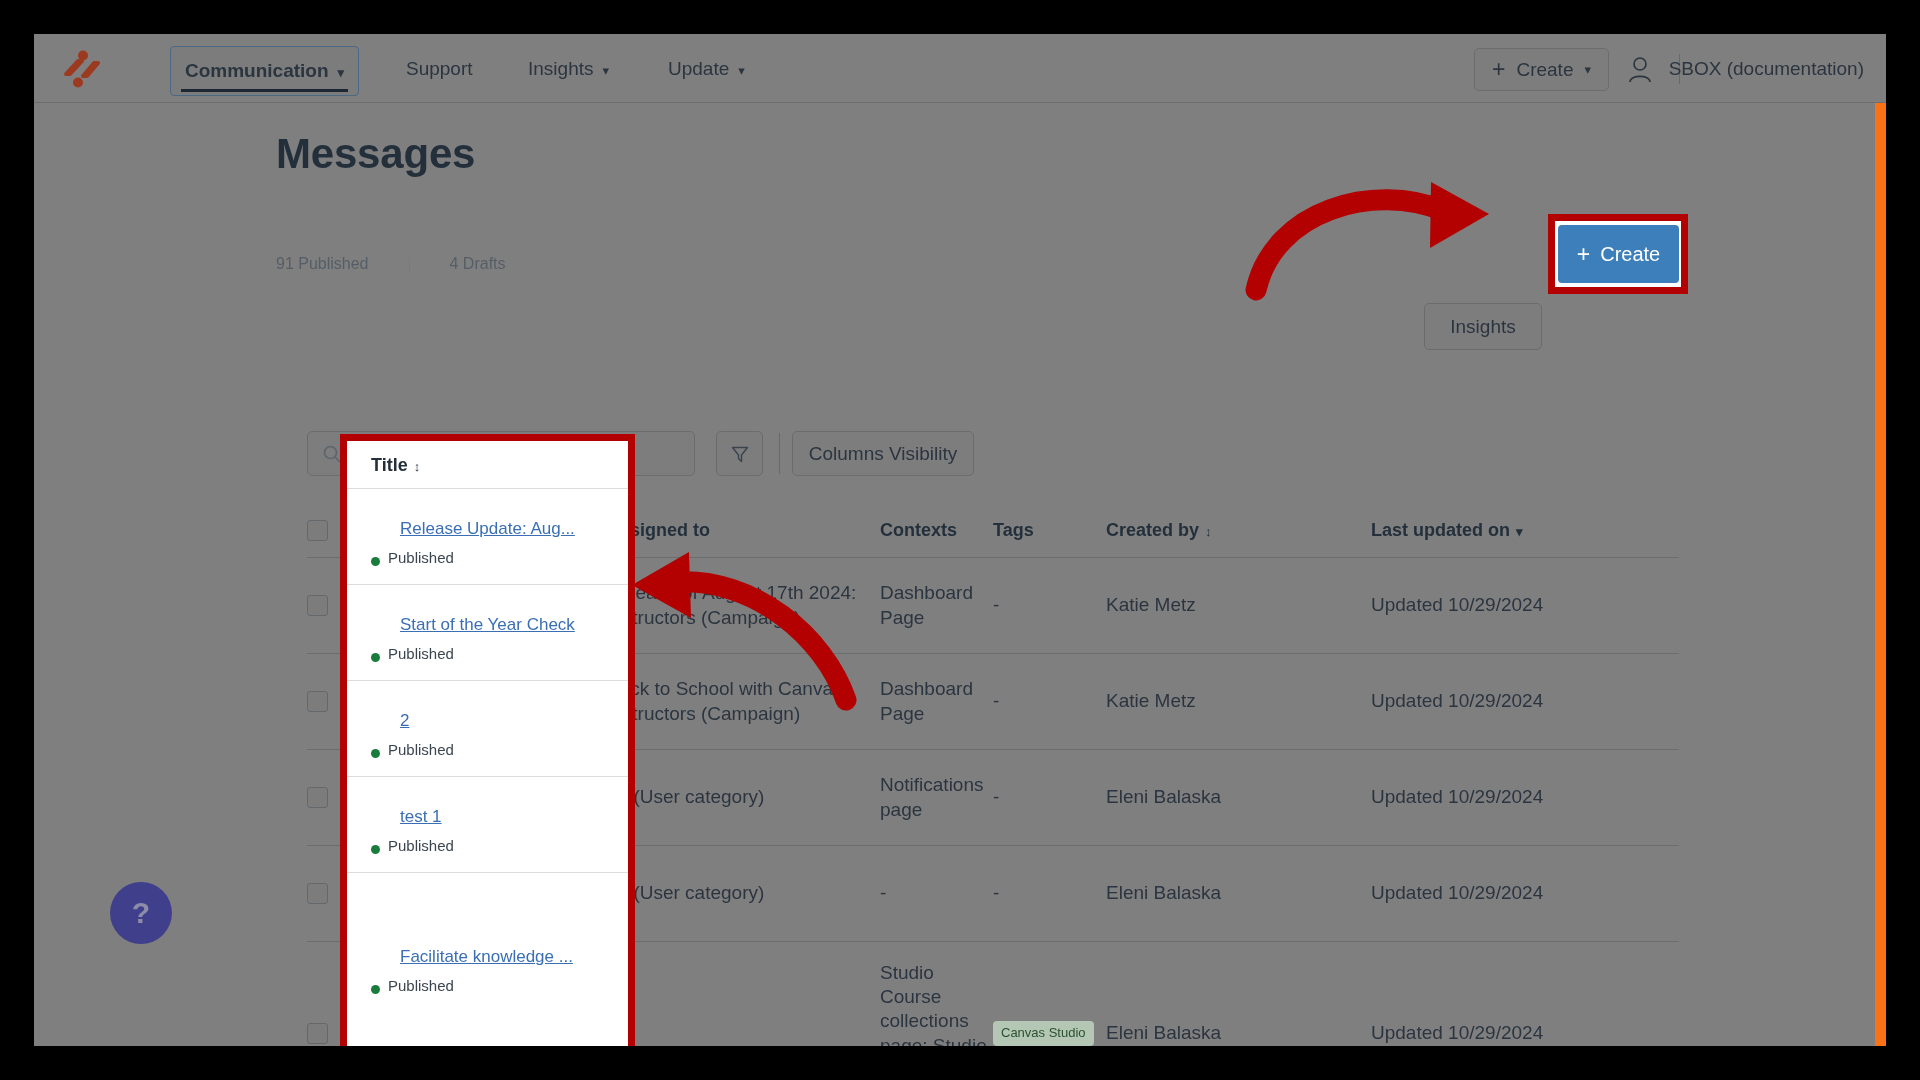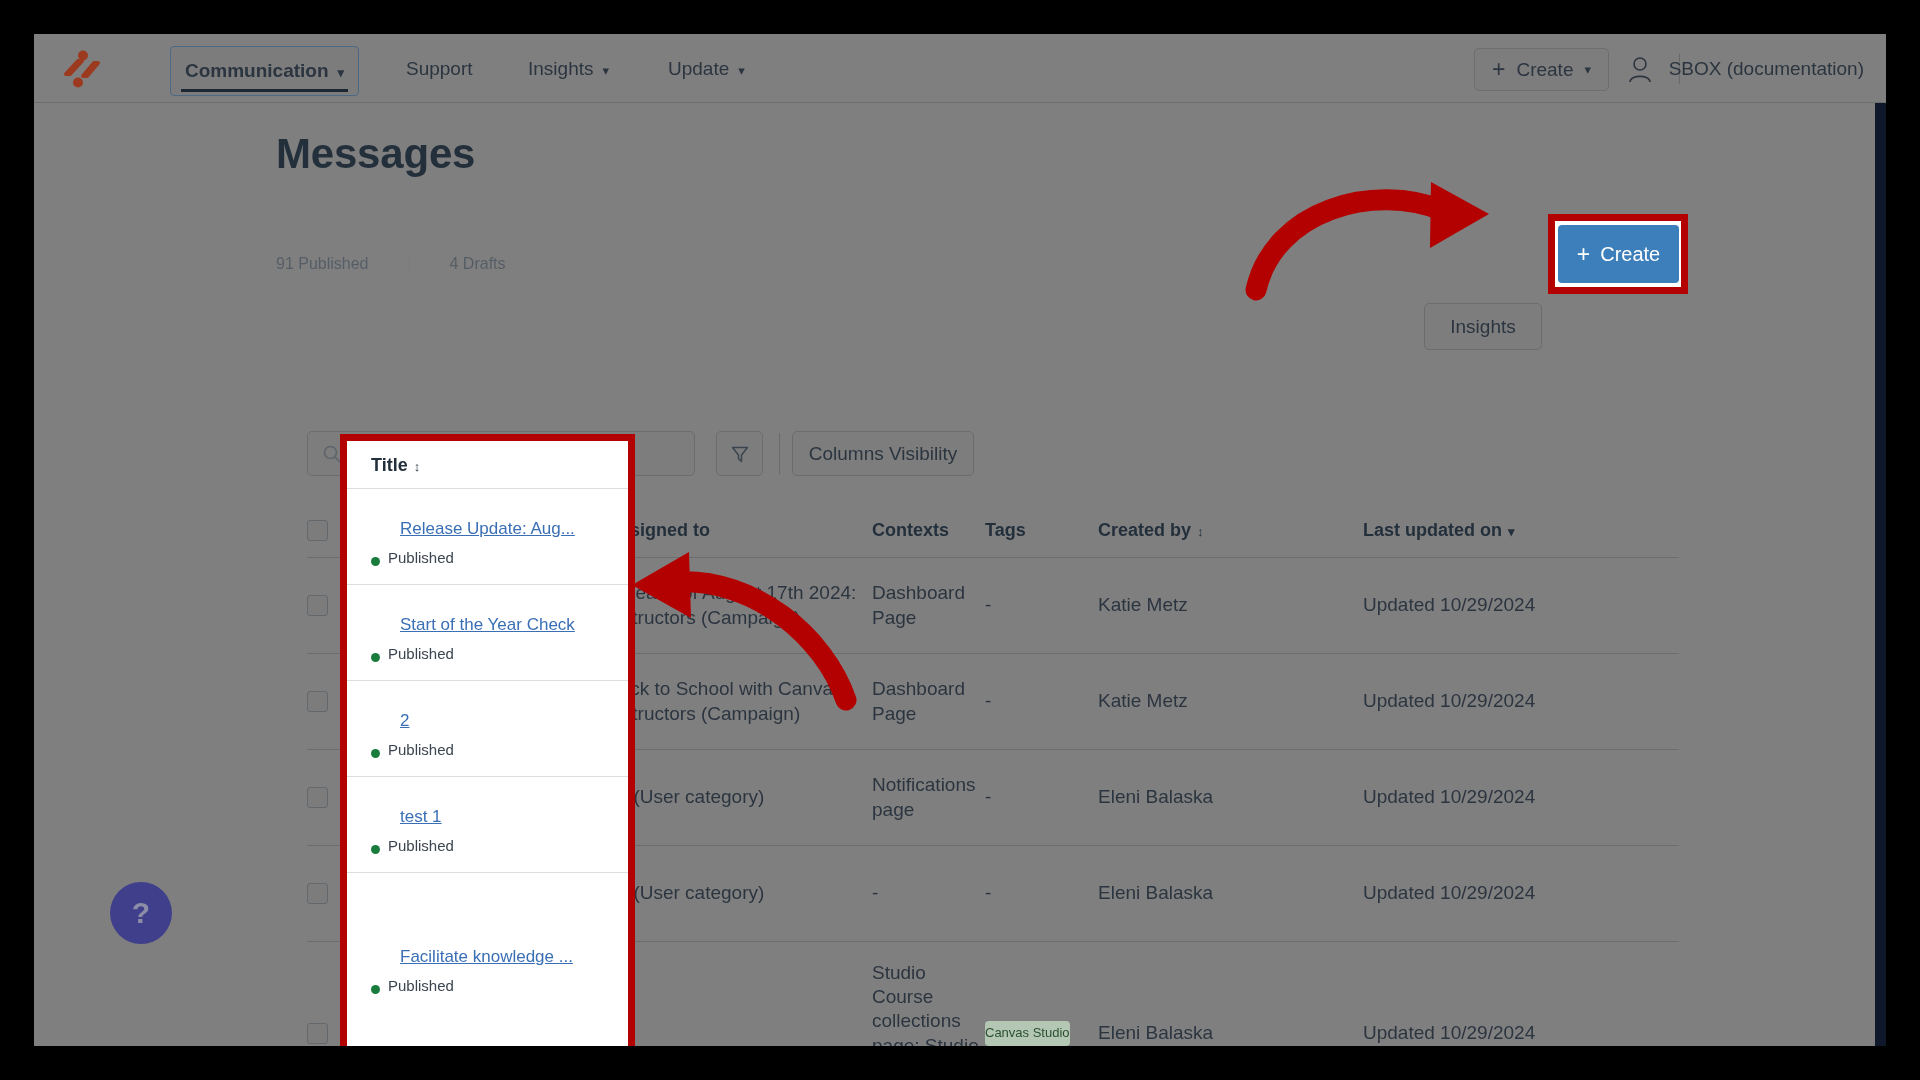--- a/index.html
+++ b/index.html
@@ -20,21 +20,21 @@
     background: #000;
   }
 
   
   #app {
     position: absolute;
     left: 34px;
     top: 34px;
     width: 1852px;
     height: 1012px;
-    background: #0f172a;
+    background: #f97316;
     overflow: hidden;
   }
 
   
   #topnav {
     position: absolute;
     left: 0; top: 0;
     width: 1852px;
     height: 69px;
     background: #807f7f;
@@ -300,21 +300,21 @@
     border-bottom: 1px solid #6e6d6d;
     display: flex;
     align-items: center;
     font-size: 18px;
     font-weight: bold;
     color: #23303c;
   }
   .cell-check   { width: 50px; flex: none; display:flex; align-items:center; }
   .cell-title   { width: 250px; flex: none; }
   .cell-assign  { width: 265px; flex: none; }
-  .cell-context { width: 113px; flex: none; }
+  .cell-context { width: 113px; flex: none; margin-left: 8px; }
   .cell-tags    { width: 113px; flex: none; }
   .cell-creator { width: 265px; flex: none; }
   .cell-updated { width: 290px; flex: none; }
 
   .sort-ico { margin-left: 6px; font-size: 13px; }
 
   .chk {
     width: 21px; height: 21px;
     border: 1px solid #63686d;
     border-radius: 3px;
@@ -343,21 +343,21 @@
   .dot {
     width: 9px; height: 9px;
     border-radius: 50%;
     background: #1a7c3c;
     margin-right: 8px;
   }
   .tagchip {
     display: inline-block;
     background: #b4c6b4;
     border-radius: 4px;
-    padding: 5px 0;
+    padding: 5px 8px;
     font-size: 13px;
     color: #2b5030;
     line-height: 1.15;
   }
 
   
   #title-highlight {
     position: absolute;
     left: 306px;
     top: 400px;

